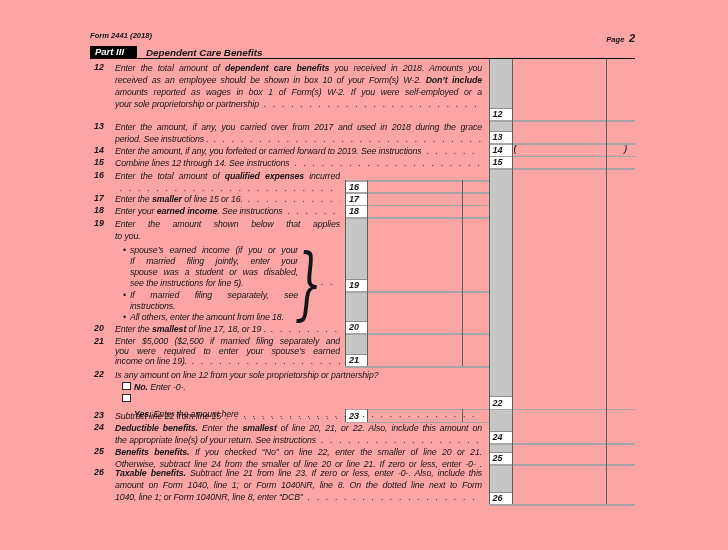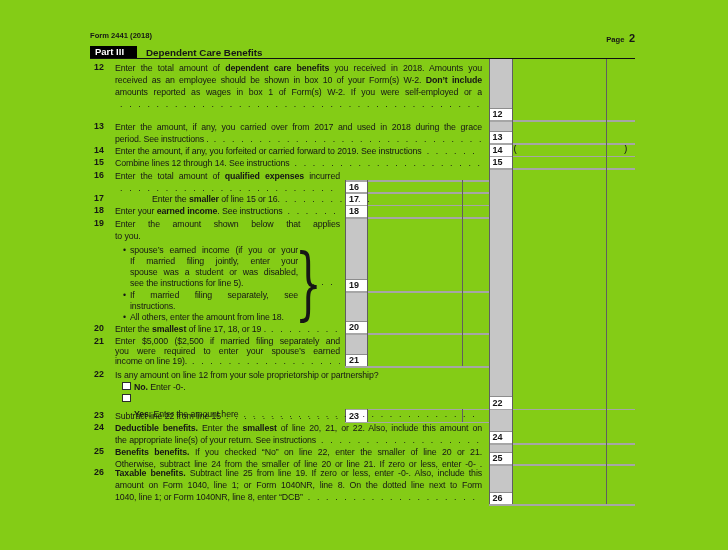--- a/index.html
+++ b/index.html
@@ -1,17 +1,17 @@
 <!DOCTYPE html>
 <html><head>
 <meta charset="utf-8">
 <style>
   html,body{margin:0;padding:0;background:#ffffff;}
-  .page{position:relative;width:728px;height:550px;background:#84cc16;overflow:hidden;
-        font-family:"Liberation Sans",sans-serif;color:#161616;}
+  .page{position:relative;width:728px;height:550px;background:#fca5a5;overflow:hidden;
+        font-family:"Liberation Sans",sans-serif;color:#161616;font-style:italic;}
   .abs{position:absolute;}
   .txt{font-size:8.8px;letter-spacing:-0.12px;}
   .trow{overflow:hidden;}
   .j{text-align:justify;text-align-last:justify;}
   .dotrow{display:flex;}
   .dtext{white-space:nowrap;flex:0 0 auto;}
   .dots{flex:1 1 auto;overflow:hidden;white-space:nowrap;word-spacing:4.5px;padding-left:5px;}
   b,.b{font-weight:700;}
   .gutter{font-size:8.8px;font-weight:700;}
   .hline{background:#a6a6a6;height:1.5px;}
@@ -107,20 +107,21 @@
       <div class="abs vline" style="left: 462px; top: 408.5px; height: 13.5px;"></div>
       <div class="abs vline" style="left: 488.5px; top: 58.5px; height: 445.5px;"></div>
       <div class="abs vline" style="left: 512px; top: 58.5px; height: 445.5px;"></div>
       <div class="abs vline" style="left: 605.5px; top: 58.5px; height: 445.5px;"></div>
       <div class="abs gutter" style="left: 94px; top: 61.5px;">12</div>
       <div class="abs txt" style="left: 115px; top: 61.5px; width: 367px;">
         <div class="trow j" style="height: 12.15px; line-height: 12.15px;"><span>Enter the total amount of </span><span class="b">dependent care benefits</span><span> you received in 2018. Amounts you</span></div>
         <div class="trow j" style="height: 12.15px; line-height: 12.15px;"><span>received as an employee should be shown in box 10 of your Form(s) W-2. </span><span class="b">Don’t include</span></div>
         <div class="trow j" style="height: 12.15px; line-height: 12.15px;"><span>amounts reported as wages in box 1 of Form(s) W-2. If you were self-employed or a</span></div>
         <div class="trow dotrow" style="height: 12.15px; line-height: 12.15px;">
+          <span class="dtext"><span>your sole proprietorship or partnership</span></span>
           <span class="dots">. . . . . . . . . . . . . . . . . . . . . . . . . . . . . . . . . . . . . . . . . . . . . . . . . .</span>
         </div>
       </div>
       <div class="abs gutter" style="left: 94px; top: 121px;">13</div>
       <div class="abs txt" style="left: 115px; top: 121px; width: 367px;">
         <div class="trow j" style="height: 12.3px; line-height: 12.3px;"><span>Enter the amount, if any, you carried over from 2017 and used in 2018 during the grace</span></div>
         <div class="trow dotrow" style="height: 12.3px; line-height: 12.3px; justify-content: flex-end;">
           <span class="dtext"><span>period. See instructions .</span></span>
           <span class="dots">. . . . . . . . . . . . . . . . . . . . . . . . . . . . . . . . . . . . . . . . . . . . . . . . . .</span>
         </div>
@@ -140,21 +141,21 @@
         </div>
       </div>
       <div class="abs gutter" style="left: 94px; top: 169.5px;">16</div>
       <div class="abs txt" style="left: 115px; top: 169.5px; width: 225px;">
         <div class="trow j" style="height: 12.2px; line-height: 12.2px;"><span>Enter the total amount of </span><span class="b">qualified expenses</span><span> incurred</span></div>
         <div class="trow dotrow" style="height: 12.2px; line-height: 12.2px;">
           <span class="dots">. . . . . . . . . . . . . . . . . . . . . . . . . . . . . . . . . . . . . . . . . . . . . . . . . .</span>
         </div>
       </div>
       <div class="abs gutter" style="left: 94px; top: 193px;">17</div>
-      <div class="abs txt" style="left: 115px; top: 193px; width: 225px; margin-left: 37px;">
+      <div class="abs txt" style="left: 115px; top: 193px; width: 225px;">
         <div class="trow dotrow" style="height: 12px; line-height: 12px;">
           <span class="dtext"><span>Enter the </span><span class="b">smaller</span><span> of line 15 or 16.</span></span>
           <span class="dots">. . . . . . . . . . . . . . . . . . . . . . . . . . . . . . . . . . . . . . . . . . . . . . . . . .</span>
         </div>
       </div>
       <div class="abs gutter" style="left: 94px; top: 205.2px;">18</div>
       <div class="abs txt" style="left: 115px; top: 205.2px; width: 225px;">
         <div class="trow dotrow" style="height: 12px; line-height: 12px;">
           <span class="dtext"><span>Enter your </span><span class="b">earned income</span><span>. See instructions</span></span>
           <span class="dots">. . . . . . . . . . . . . . . . . . . . . . . . . . . . . . . . . . . . . . . . . . . . . . . . . .</span>
@@ -227,21 +228,21 @@
           <span class="dots">. . . . . . . . . . . . . . . . . . . . . . . . . . . . . . . . . . . . . . . . . . . . . . . . . .</span>
         </div>
       </div>
       <div class="abs gutter" style="left: 94px; top: 445.5px;">25</div>
       <div class="abs txt" style="left: 115px; top: 445.5px; width: 367px;">
         <div class="trow j" style="height: 12.2px; line-height: 12.2px;"><span class="b">Benefits benefits.</span><span> If you checked “No” on line 22, enter the smaller of line 20 or 21.</span></div>
         <div class="trow j" style="height: 12.2px; line-height: 12.2px;"><span>Otherwise, subtract line 24 from the smaller of line 20 or line 21. If zero or less, enter -0-  .</span></div>
       </div>
       <div class="abs gutter" style="left: 94px; top: 467px;">26</div>
       <div class="abs txt" style="left: 115px; top: 467px; width: 367px;">
-        <div class="trow j" style="height: 12.2px; line-height: 12.2px;"><span class="b">Taxable benefits.</span><span> Subtract line 25 from line 19. If zero or  less, enter -0-. Also, include this</span></div>
+        <div class="trow j" style="height: 12.2px; line-height: 12.2px;"><span class="b">Taxable benefits.</span><span> Subtract line 21 from line 23. If zero or  less, enter -0-. Also, include this</span></div>
         <div class="trow j" style="height: 12.2px; line-height: 12.2px;"><span>amount on Form 1040, line 1; or Form 1040NR, line 8. On the dotted line next to Form</span></div>
         <div class="trow dotrow" style="height: 12.2px; line-height: 12.2px;">
           <span class="dtext"><span>1040, line 1; or Form 1040NR, line 8, enter “DCB”</span></span>
           <span class="dots">. . . . . . . . . . . . . . . . . . . . . . . . . . . . . . . . . . . . . . . . . . . . . . . . . .</span>
         </div>
       </div>
       <div class="abs brace" style="left: 288px; top: 240px; width: 30px; height: 86px; font-size: 78px; line-height: 86px;">}</div>
       <div class="abs txt" style="left: 312px; top: 277px; width: 32px; white-space: nowrap; overflow: hidden; word-spacing: 4.5px;">.  .  .</div>
     </div>
 </div>

